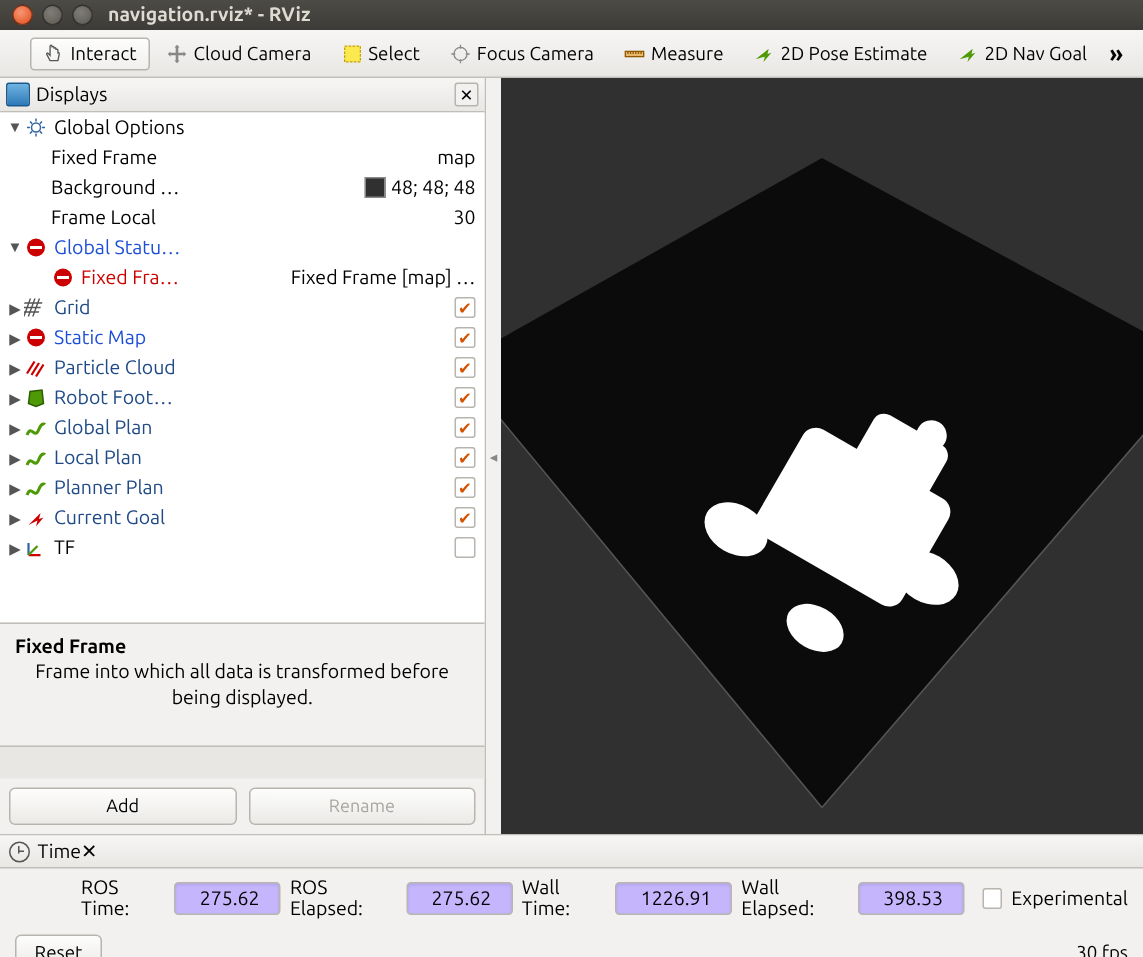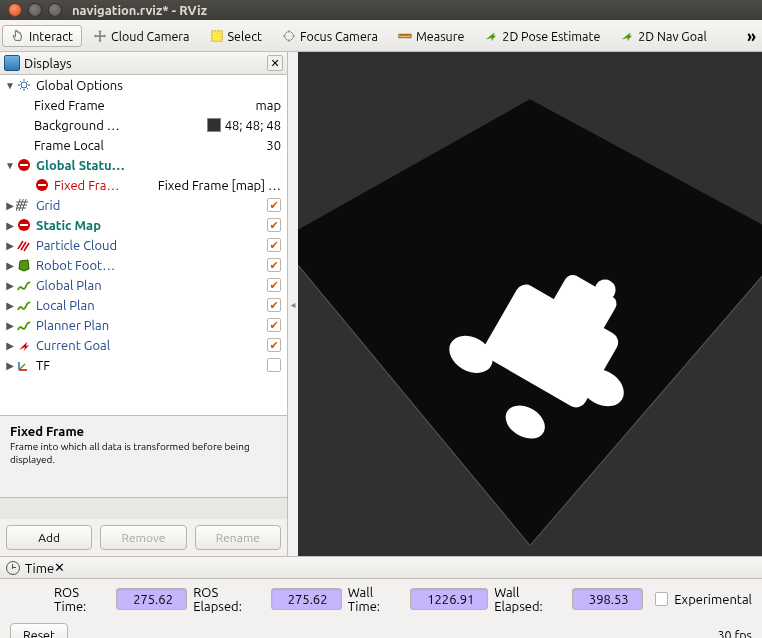--- a/index.html
+++ b/index.html
@@ -3,53 +3,53 @@
 <meta charset="utf-8">
 <style>
   * { box-sizing: border-box; margin: 0; padding: 0; font-family: "Ubuntu", "Liberation Sans", sans-serif; }
   body { width: 762px; height: 638px; background: #f2f1f0; overflow: hidden; font-size: 13px; }
   .titlebar { height: 20px; background: linear-gradient(to bottom, #4c4b46, #3c3b37); display: flex; align-items: center; padding: 0 8px; color: #dfdbd2; }
   .winbtns { display: flex; gap: 6px; margin-right: 10px; }
   .winbtn { width: 14px; height: 14px; border-radius: 50%; border: 1px solid rgba(0,0,0,0.5); }
   .close { background: radial-gradient(circle at 40% 35%, #f79674, #df4a16); }
   .minmax { background: radial-gradient(circle at 40% 35%, #7f7d76, #5a5852); }
   .title { font-weight: bold; font-size: 13px; }
-  .toolbar { height: 32px; background: linear-gradient(to bottom, #f7f6f5, #e8e7e4); border-bottom: 1px solid #c1beb9; display: flex; align-items: center; padding: 0 2px; gap: 2px; }
+  .toolbar { height: 32px; background: linear-gradient(to bottom, #f7f6f5, #e8e7e4); border-bottom: 1px solid #c1beb9; display: flex; align-items: center; padding: 0 20px; gap: 2px; }
   .tbtn { display: flex; align-items: center; gap: 4px; padding: 3px 8px; border: 1px solid transparent; border-radius: 3px; font-size: 12.5px; cursor: pointer; white-space: nowrap; }
   .tbtn.active { background: linear-gradient(to bottom, #fdfdfc, #f0efed); border-color: #b8b5af; box-shadow: inset 0 1px 0 #fff; }
   .tbtn .ticon { width: 14px; height: 14px; display: inline-block; flex-shrink: 0; }
   .overflow { margin-left: auto; font-weight: bold; font-size: 16px; padding: 0 4px; cursor: pointer; }
 
   .content { display: flex; height: calc(638px - 28px - 32px - 74px); }
-  .left { width: 288px; display: flex; flex-direction: column; border-right: 1px solid #c1beb9; }
+  .left { width: 324px; display: flex; flex-direction: column; border-right: 1px solid #c1beb9; }
 
   .panel-hdr { display: flex; align-items: center; padding: 3px 4px; background: linear-gradient(to bottom, #f7f6f5, #e8e7e4); border-bottom: 1px solid #c1beb9; }
   .panel-hdr .picon { width: 16px; height: 16px; background: linear-gradient(to bottom, #6fb3e0, #2e7ab8); border: 1px solid #1c5a8e; border-radius: 2px; margin-right: 4px; }
   .panel-hdr .ptitle { flex: 1; font-size: 13px; }
   .panel-hdr .pclose { width: 16px; height: 16px; border: 1px solid #b8b5af; border-radius: 2px; display: flex; align-items: center; justify-content: center; font-size: 11px; cursor: pointer; background: #f2f1f0; }
 
   .tree { flex: 1; background: #fff; overflow: auto; font-size: 13px; }
   .tree-row { display: flex; align-items: center; height: 20px; padding-right: 6px; }
   .tree-row .arrow { width: 12px; text-align: center; color: #555; font-size: 10px; cursor: pointer; }
   .tree-row .arrow.blank { visibility: hidden; }
   .tree-row .ticon { width: 16px; height: 16px; margin-right: 4px; flex-shrink: 0; display: flex; align-items: center; justify-content: center; }
   .tree-row .lbl { flex: 1; white-space: nowrap; overflow: hidden; text-overflow: ellipsis; }
   .tree-row .val { white-space: nowrap; overflow: hidden; text-overflow: ellipsis; max-width: 150px; display: flex; align-items: center; gap: 4px; }
   .ind0 { padding-left: 4px; }
   .ind1 { padding-left: 22px; }
   .blue { color: #204a87; font-weight: normal; }
-  .red { color: #0f766e; font-weight: bold; }
+  .red { color: #1d4ed8; font-weight: normal; }
   .red-normal { color: #cc0000; }
   .chk { width: 14px; height: 14px; border: 1px solid #b8b5af; border-radius: 2px; display: inline-flex; align-items: center; justify-content: center; font-size: 11px; color: #d35400; background: #fff; cursor: pointer; }
   .chk.checked::after { content: "✔"; }
   .colorsw { width: 14px; height: 14px; background: #303030; border: 1px solid #888; display: inline-block; }
 
   .desc { border-top: 1px solid #c1beb9; background: #f2f1f0; padding: 8px 10px; height: 82px; }
   .desc-title { font-weight: bold; margin-bottom: 2px; white-space: nowrap; }
-  .desc-body { font-size: 10px; line-height: 1.3; }
+  .desc-body { font-size: 13px; line-height: 1.3; text-align: center; }
 
   .pad { height: 22px; background: #e8e7e4; border-top: 1px solid #c1beb9; }
 
   .btnrow { display: flex; gap: 8px; padding: 6px; }
   .pbtn { flex: 1; padding: 5px 0; background: linear-gradient(to bottom, #fdfdfc, #ebeae7); border: 1px solid #b8b5af; border-radius: 4px; text-align: center; font-size: 12px; cursor: pointer; }
   .pbtn.disabled { color: #a8a6a0; }
 
   .vsplit { width: 10px; background: #f2f1f0; display: flex; align-items: center; justify-content: center; cursor: ew-resize; }
   .vsplit::after { content: "◂"; color: #888; font-size: 10px; }
 
@@ -285,21 +285,20 @@
 
     <div class="desc">
       <div class="desc-title">Fixed Frame</div>
       <div class="desc-body">Frame into which all data is transformed before being displayed.</div>
     </div>
 
     <div class="pad"></div>
 
     <div class="btnrow">
       <div class="pbtn">Add</div>
-      <div class="pbtn disabled">Remove</div>
       <div class="pbtn disabled">Rename</div>
     </div>
   </div>
 
   <div class="vsplit"></div>
 
   <div class="viewport">
     <svg viewBox="0 0 420 480">
 
       <polygon points="-30,180 210,45 460,180 210,470" fill="#0b0b0b"></polygon>

